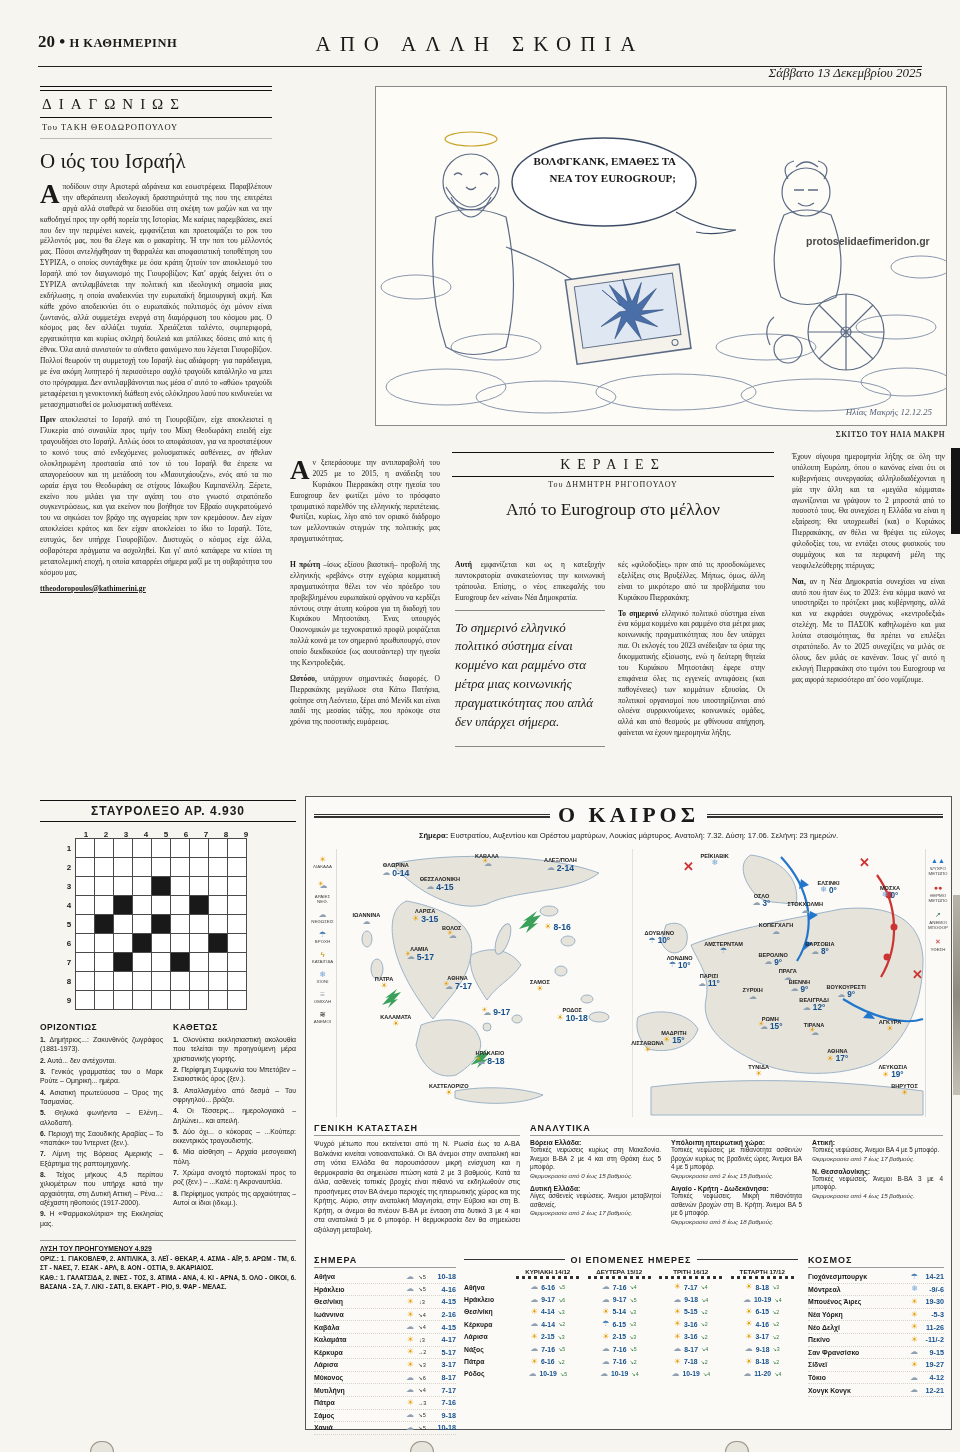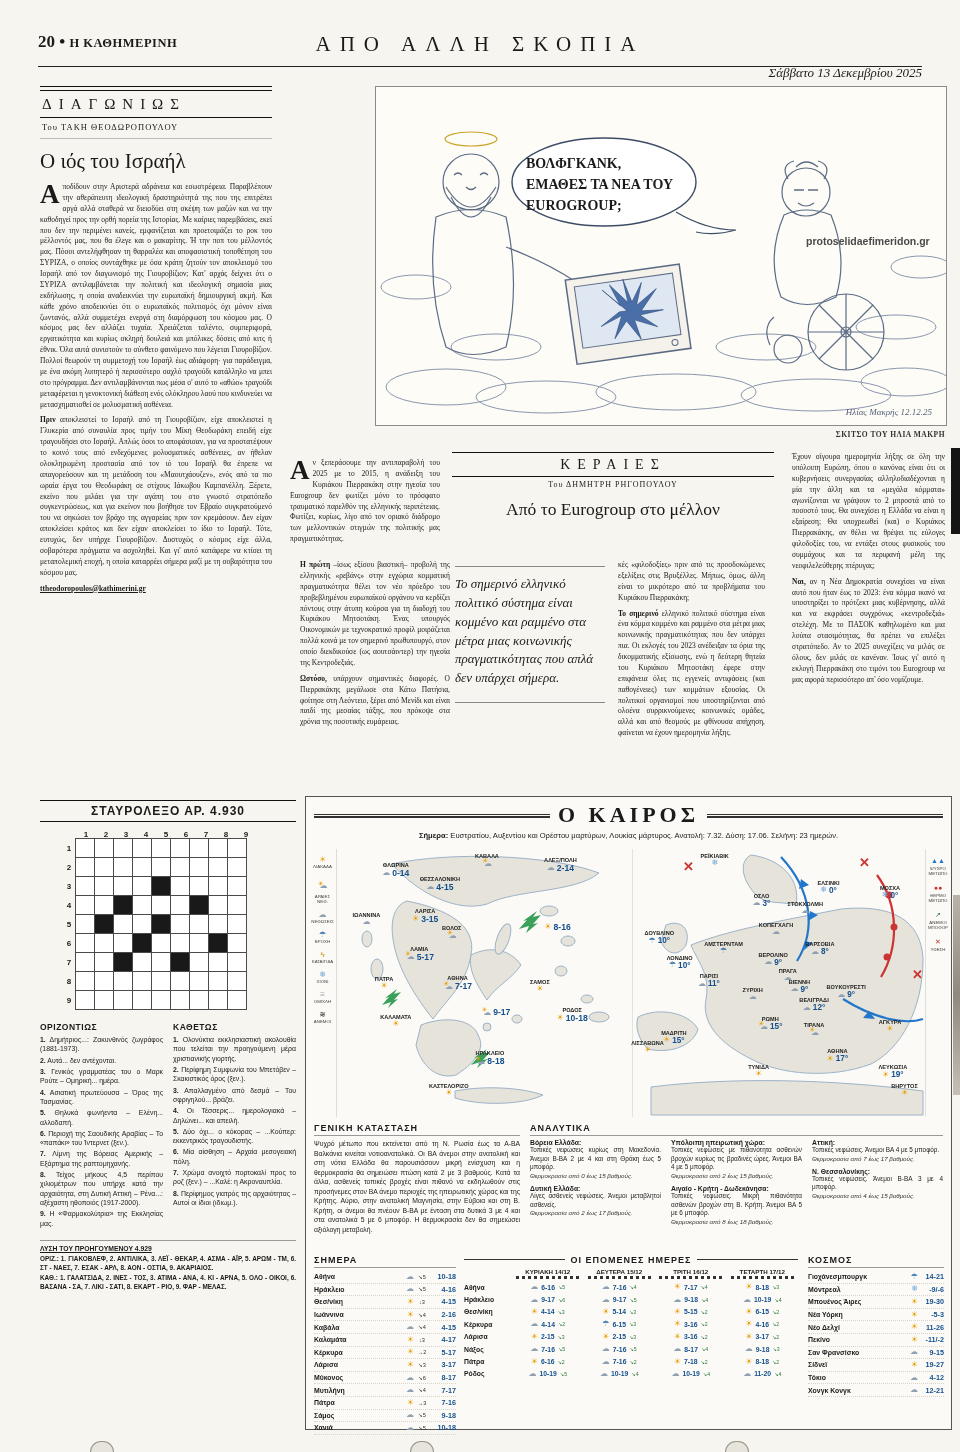--- a/index.html
+++ b/index.html
@@ -18,33 +18,33 @@
   .diag-byline{font-size:8.5px;letter-spacing:1px;padding:4px 0 6px 2px;border-bottom:1px solid #bbb;}
   .diag-title{font-size:21px;margin:10px 0 8px;font-weight:500;}
   .t7{font-size:7.5px;line-height:1.45;text-align:justify;}
   .t7 p{margin:0 0 5px;}
   .dropcap{float:left;font-size:27px;line-height:23px;padding:1px 3px 0 0;font-weight:bold;}
   .lead{font-weight:bold;}
   .email{font-weight:bold;font-size:7.5px;margin-top:0;text-decoration:underline;}
   
   .cartoon{position:absolute;left:375px;top:86px;width:570px;height:338px;background:#fdfcf7;border:1px solid #8a8a8a;}
   .cartoon svg{position:absolute;left:0;top:0;}
-  .bubble-text{position:absolute;left:150px;top:66px;width:150px;text-align:left;font-size:14px;font-weight:bold;line-height:1.5;}
+  .bubble-text{position:absolute;left:150px;top:66px;width:150px;text-align:right;font-size:11px;font-weight:bold;line-height:1.5;}
   .watermark{position:absolute;left:430px;top:148px;font-family:"Liberation Sans",sans-serif;font-weight:bold;font-size:10.5px;color:#4a4a4a;}
   .signature{position:absolute;right:14px;bottom:8px;font-style:italic;font-size:9px;color:#55617a;}
   .cartoon-caption{position:absolute;left:655px;top:430px;width:290px;text-align:right;font-size:7.5px;font-weight:bold;color:#333;letter-spacing:.5px;}
   
   .ker-intro{position:absolute;left:290px;top:458px;width:150px;}
   .ker-head{position:absolute;left:452px;top:452px;width:322px;text-align:center;}
   .ker-rule{border-top:1px solid #111;}
   .ker-label{font-size:14px;letter-spacing:7px;padding:4px 0 3px;font-weight:500;}
   .ker-byline{font-size:8px;letter-spacing:1px;border-top:1px solid #111;padding:3px 0 4px;}
   .ker-title{font-size:17.5px;margin-top:6px;font-weight:500;}
   .ker-col{position:absolute;top:560px;}
-  .ker-c1{left:300px;width:150px;}
+  .ker-c1{left:290px;width:150px;}
   .ker-c2{left:455px;width:150px;}
   .ker-c3{left:618px;width:147px;}
   .ker-right{position:absolute;left:792px;top:452px;width:153px;}
   .pullquote{margin:6px 0 0;padding:8px 0 14px;border-top:1px solid #888;border-bottom:1px solid #888;
              font-size:13px;font-style:italic;line-height:1.45;text-align:left;}
   
   .xw{position:absolute;left:40px;top:800px;width:256px;font-family:"Liberation Sans",sans-serif;}
   .xw-title{text-align:center;font-weight:bold;font-size:12px;letter-spacing:1px;border-top:1px solid #111;border-bottom:1px solid #111;padding:3px 0;}
   .xw-gridwrap{margin:8px 0 0 22px;}
   .xw-colnums{display:flex;margin-left:14px;}
@@ -218,20 +218,23 @@
       <div class="ker-rule"></div>
       <div class="ker-label">ΚΕΡΑΙΕΣ</div>
       <div class="ker-byline">Του ΔΗΜΗΤΡΗ ΡΗΓΟΠΟΥΛΟΥ</div>
       <h2 class="ker-title">Από το Eurogroup στο μέλλον</h2>
     </div>
     <div class="ker-col ker-c1 t7" id="ker-c1">
         <p><span class="lead">Η πρώτη</span> –ίσως εξίσου βιαστική– προβολή της ελληνικής «ρεβάνς» στην εγχώρια κομματική πραγματικότητα θέλει τον νέο πρόεδρο του προβεβλημένου ευρωπαϊκού οργάνου να κερδίζει πόντους στην άτυπη κούρσα για τη διαδοχή του Κυριάκου Μητσοτάκη. Ένας υπουργός Οικονομικών με τεχνοκρατικό προφίλ μοιράζεται πολλά κοινά με τον σημερινό πρωθυπουργό, στον οποίο διεκδικούσε (ως αουτσάιντερ) την ηγεσία της Κεντροδεξιάς.</p>
         <p><span class="lead">Ωστόσο,</span> υπάρχουν σημαντικές διαφορές. Ο Πιερρακάκης μεγάλωσε στα Κάτω Πατήσια, φοίτησε στη Λεόντειο, ξέρει από Μενίδι και είναι παιδί της μεσαίας τάξης, που πρόκοψε στα χρόνια της ποσοτικής ευμάρειας.</p>
       </div>
     <div class="ker-col ker-c2 t7">
+      <div id="ker-c2">
+          <p><span class="lead">Αυτή</span> εμφανίζεται και ως η κατεξοχήν παντοκρατορία ανακατεύοντας την κοινωνική τράπουλα. Επίσης, ο νέος επικεφαλής του Eurogroup δεν «είναι» Νέα Δημοκρατία.</p>
+        </div>
       <blockquote class="pullquote" style="margin:6px 0 0;">Το σημερινό ελληνικό πολιτικό σύστημα είναι κομμένο και ραμμένο στα μέτρα μιας κοινωνικής πραγματικότητας που απλά δεν υπάρχει σήμερα.</blockquote>
     </div>
     <div class="ker-col ker-c3 t7" id="ker-c3">
         <p>κές «φιλοδοξίες» πριν από τις προσδοκώμενες εξελίξεις στις Βρυξέλλες. Μήπως, όμως, άλλη είναι το μικρότερο από τα προβλήματα του Κυριάκου Πιερρακάκη;</p>
         <p><span class="lead">Το σημερινό</span> ελληνικό πολιτικό σύστημα είναι ένα κόμμα κομμένο και ραμμένο στα μέτρα μιας κοινωνικής πραγματικότητας που δεν υπάρχει πια. Οι εκλογές του 2023 ανέδειξαν τα όρια της δικομματικής εξίσωσης, ενώ η δεύτερη θητεία του Κυριάκου Μητσοτάκη έφερε στην επιφάνεια όλες τις εγγενείς αντιφάσεις (και παθογένειες) των κομμάτων εξουσίας. Οι πολιτικοί οργανισμοί που υποστηρίζονται από ολοένα συρρικνούμενες κοινωνικές ομάδες, αλλά και από θεσμούς με φθίνουσα απήχηση, φαίνεται να έχουν ημερομηνία λήξης.</p>
       </div>
     <div class="ker-right t7" id="ker-right">
         <p>Έχουν σίγουρα ημερομηνία λήξης σε όλη την υπόλοιπη Ευρώπη, όπου ο κανόνας είναι ότι οι κυβερνήσεις συνεργασίας αλληλοδιαδέχονται η μία την άλλη και τα «μεγάλα κόμματα» αγωνίζονται να γράψουν το 2 μπροστά από το ποσοστό τους. Θα συνεχίσει η Ελλάδα να είναι η εξαίρεση; Θα υποχρεωθεί (και) ο Κυριάκος Πιερρακάκης, αν θέλει να θρέψει τις εύλογες φιλοδοξίες του, να εντάξει στους φυσικούς του συμμάχους και τα περιφανή μέλη της νεοφιλελεύθερης πτέρυγας;</p>
         <p><span class="lead">Ναι,</span> αν η Νέα Δημοκρατία συνεχίσει να είναι αυτό που ήταν έως το 2023: ένα κόμμα ικανό να υποστηρίξει το πρότζεκτ μιας κυβέρνησης, αλλά και να εκφράσει συγχρόνως «κεντροδεξιά» στελέχη. Με το ΠΑΣΟΚ καθηλωμένο και μια λούπα στασιμότητας, θα πρέπει να επιλέξει στρατόπεδο. Αν το 2025 συνεχίζεις να μιλάς σε όλους, δεν μιλάς σε κανέναν. Ίσως γι' αυτό η εκλογή Πιερρακάκη στο τιμόνι του Eurogroup να μας αφορά περισσότερο απ' όσο νομίζουμε.</p>
       </div>

